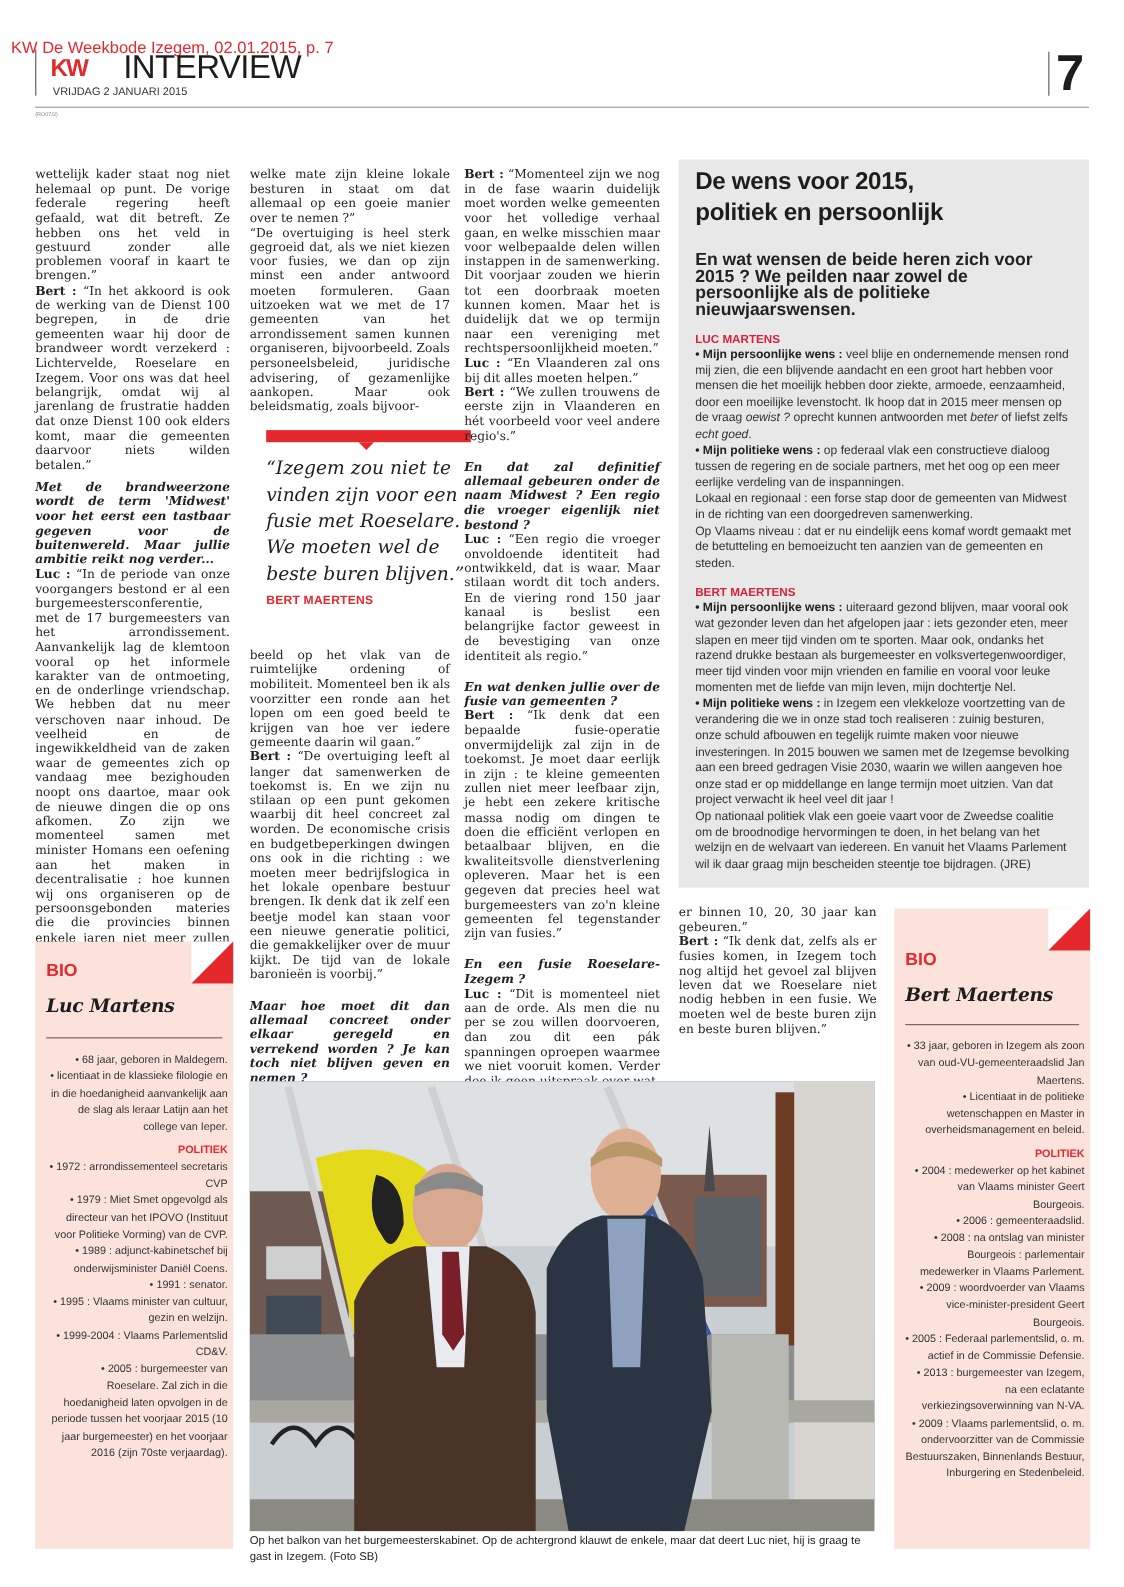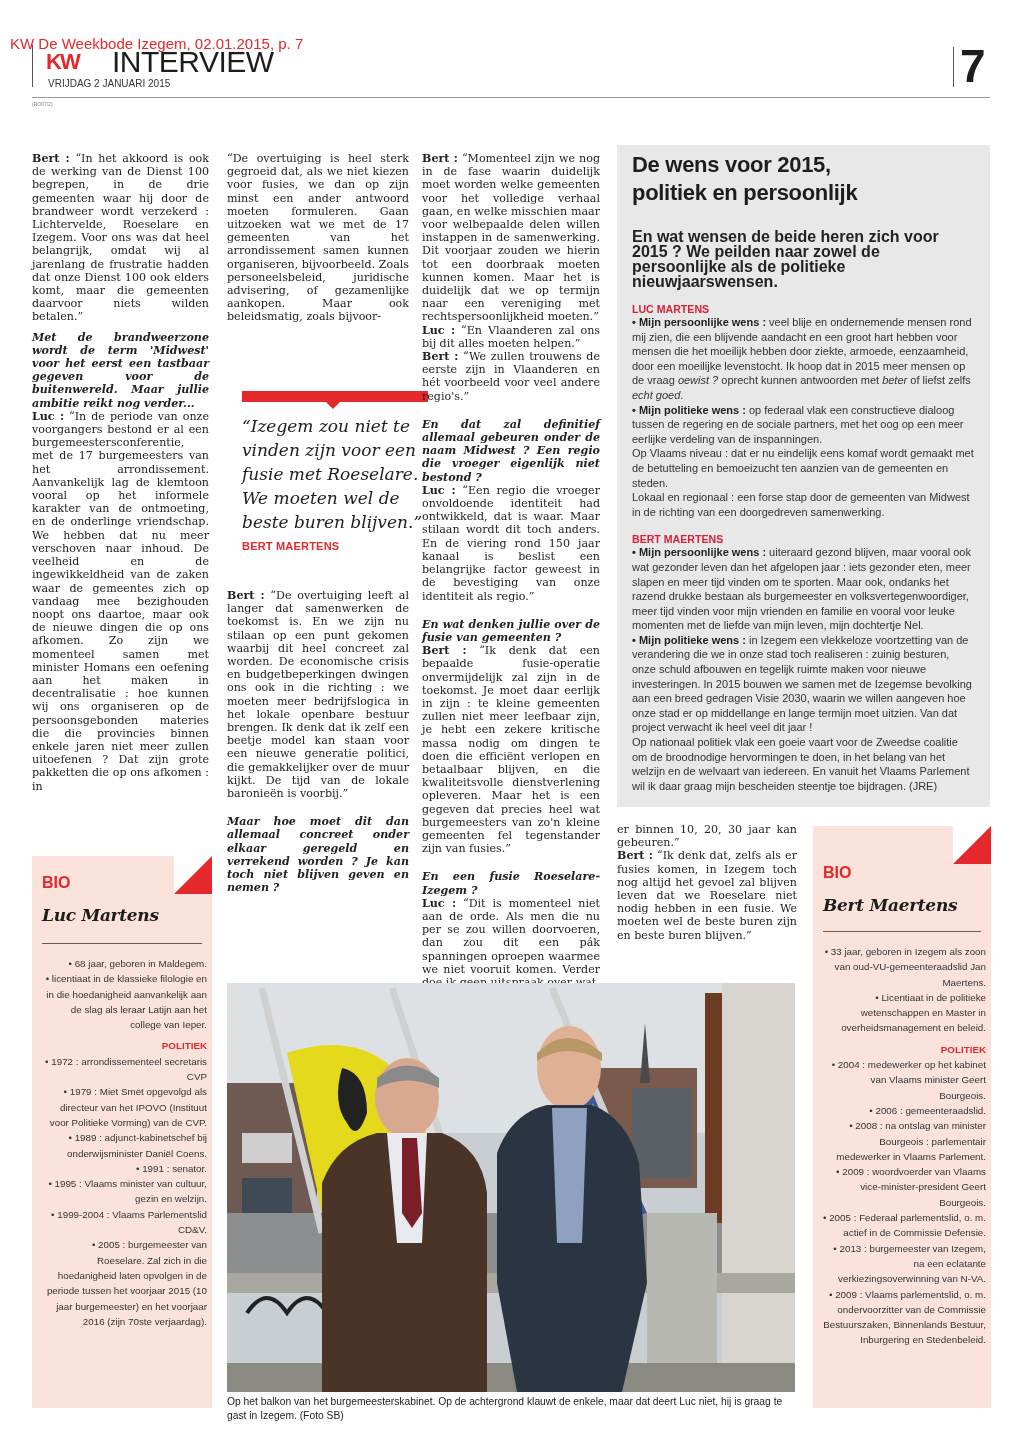--- a/index.html
+++ b/index.html
@@ -59,38 +59,41 @@
   <div class="mh-logo">KW</div>
   <div class="mh-title">INTERVIEW</div>
   <div class="mh-date">VRIJDAG 2 JANUARI 2015</div>
   <div class="mh-pnum-bar"></div>
   <div class="mh-pnum">7</div>
 </div>
 <div class="mh-rule"></div>
 <div class="mh-code">(RO07/2)</div>
 
 <div class="col" style="left:32px; top:152px; width:177px;">
+  <p>wettelijk kader staat nog niet helemaal op punt. De vorige federale regering heeft gefaald, wat dit betreft. Ze hebben ons het veld in gestuurd zonder alle problemen vooraf in kaart te brengen.”</p>
   <p><b class="spk">Bert :</b><span> “In het akkoord is ook de werking van de Dienst 100 begrepen, in de drie gemeenten waar hij door de brandweer wordt verzekerd : Lichtervelde, Roeselare en Izegem. Voor ons was dat heel belangrijk, omdat wij al jarenlang de frustratie hadden dat onze Dienst 100 ook elders komt, maar die gemeenten daarvoor niets wilden betalen.”</span></p>
   <span class="q">Met de brandweerzone wordt de term 'Midwest' voor het eerst een tastbaar gegeven voor de buitenwereld. Maar jullie ambitie reikt nog verder...</span>
   <p><b class="spk">Luc :</b><span> “In de periode van onze voorgangers bestond er al een burgemeestersconferentie, met de 17 burgemeesters van het arrondissement. Aanvankelijk lag de klemtoon vooral op het informele karakter van de ontmoeting, en de onderlinge vriendschap. We hebben dat nu meer verschoven naar inhoud. De veelheid en de ingewikkeldheid van de zaken waar de gemeentes zich op vandaag mee bezighouden noopt ons daartoe, maar ook de nieuwe dingen die op ons afkomen. Zo zijn we momenteel samen met minister Homans een oefening aan het maken in decentralisatie : hoe kunnen wij ons organiseren op de persoonsgebonden materies die die provincies binnen enkele jaren niet meer zullen uitoefenen ? Dat zijn grote pakketten die op ons afkomen : in</span></p>
 </div>
 
 <div class="col" style="left:227px; top:152px; width:182px;">
+  <p>welke mate zijn kleine lokale besturen in staat om dat allemaal op een goeie manier over te nemen ?”</p>
   <p>“De overtuiging is heel sterk gegroeid dat, als we niet kiezen voor fusies, we dan op zijn minst een ander antwoord moeten formuleren. Gaan uitzoeken wat we met de 17 gemeenten van het arrondissement samen kunnen organiseren, bijvoorbeeld. Zoals personeelsbeleid, juridische advisering, of gezamenlijke aankopen. Maar ook beleidsmatig, zoals bijvoor-</p>
 </div>
 
 <div class="pull">
   <div class="pull-bar">
       <div class="pull-tri"></div>
     </div>
   <div class="pull-text">“Izegem zou niet te vinden zijn voor een fusie met Roeselare. We moeten wel de beste buren blijven.”</div>
   <div class="pull-auth">BERT MAERTENS</div>
 </div>
 
 <div class="col" style="left:227px; top:589px; width:182px;">
+  <p>beeld op het vlak van de ruimtelijke ordening of mobiliteit. Momenteel ben ik als voorzitter een ronde aan het lopen om een goed beeld te krijgen van hoe ver iedere gemeente daarin wil gaan.”</p>
   <p><b class="spk">Bert :</b><span> “De overtuiging leeft al langer dat samenwerken de toekomst is. En we zijn nu stilaan op een punt gekomen waarbij dit heel concreet zal worden. De economische crisis en budgetbeperkingen dwingen ons ook in die richting : we moeten meer bedrijfslogica in het lokale openbare bestuur brengen. Ik denk dat ik zelf een beetje model kan staan voor een nieuwe generatie politici, die gemakkelijker over de muur kijkt. De tijd van de lokale baronieën is voorbij.”</span></p>
   <div class="gap"></div>
   <span class="q">Maar hoe moet dit dan allemaal concreet onder elkaar geregeld en verrekend worden ? Je kan toch niet blijven geven en nemen ?</span>
 </div>
 
 <div class="col" style="left:422px; top:152px; width:178px;">
   <p><b class="spk">Bert :</b><span> “Momenteel zijn we nog in de fase waarin duidelijk moet worden welke gemeenten voor het volledige verhaal gaan, en welke misschien maar voor welbepaalde delen willen instappen in de samenwerking. Dit voorjaar zouden we hierin tot een doorbraak moeten kunnen komen. Maar het is duidelijk dat we op termijn naar een vereniging met rechtspersoonlijkheid moeten.”</span></p>
   <p><b class="spk">Luc :</b><span> “En Vlaanderen zal ons bij dit alles moeten helpen.”</span></p>
   <p><b class="spk">Bert :</b><span> “We zullen trouwens de eerste zijn in Vlaanderen en hét voorbeeld voor veel andere regio's.”</span></p>
   <div class="gap"></div>
@@ -110,22 +113,22 @@
 </div>
 
 <div class="wish">
   <div class="wish-inner">
     <h2><span>De wens voor 2015,</span><br><span>politiek en persoonlijk</span></h2>
     <div class="lead">En wat wensen de beide heren zich voor 2015 ? We peilden naar zowel de persoonlijke als de politieke nieuwjaarswensen.</div>
 
     <div class="who">LUC MARTENS</div>
     <div class="txt"><b>• Mijn persoonlijke wens :</b><span> veel blije en ondernemende mensen rond mij zien, die een blijvende aandacht en een groot hart hebben voor mensen die het moeilijk hebben door ziekte, armoede, eenzaamheid, door een moeilijke levenstocht. Ik hoop dat in 2015 meer mensen op de vraag </span><i>oewist ?</i><span> oprecht kunnen antwoorden met </span><i>beter</i><span> of liefst zelfs </span><i>echt goed</i><span>.</span></div>
     <div class="txt"><b>• Mijn politieke wens :</b><span> op federaal vlak een constructieve dialoog tussen de regering en de sociale partners, met het oog op een meer eerlijke verdeling van de inspanningen.</span></div>
+    <div class="txt">Lokaal en regionaal : een forse stap door de gemeenten van Midwest in de richting van een doorgedreven samenwerking.</div>
     <div class="txt">Op Vlaams niveau : dat er nu eindelijk eens komaf wordt gemaakt met de betutteling en bemoeizucht ten aanzien van de gemeenten en steden.</div>
-    <div class="txt">Lokaal en regionaal : een forse stap door de gemeenten van Midwest in de richting van een doorgedreven samenwerking.</div>
 
     <div class="who">BERT MAERTENS</div>
     <div class="txt"><b>• Mijn persoonlijke wens :</b><span> uiteraard gezond blijven, maar vooral ook wat gezonder leven dan het afgelopen jaar : iets gezonder eten, meer slapen en meer tijd vinden om te sporten. Maar ook, ondanks het razend drukke bestaan als burgemeester en volksvertegenwoordiger, meer tijd vinden voor mijn vrienden en familie en vooral voor leuke momenten met de liefde van mijn leven, mijn dochtertje Nel.</span></div>
     <div class="txt"><b>• Mijn politieke wens :</b><span> in Izegem een vlekkeloze voortzetting van de verandering die we in onze stad toch realiseren : zuinig besturen, onze schuld afbouwen en tegelijk ruimte maken voor nieuwe investeringen. In 2015 bouwen we samen met de Izegemse bevolking aan een breed gedragen Visie 2030, waarin we willen aangeven hoe onze stad er op middellange en lange termijn moet uitzien. Van dat project verwacht ik heel veel dit jaar !</span></div>
     <div class="txt">Op nationaal politiek vlak een goeie vaart voor de Zweedse coalitie om de broodnodige hervormingen te doen, in het belang van het welzijn en de welvaart van iedereen. En vanuit het Vlaams Parlement wil ik daar graag mijn bescheiden steentje toe bijdragen. (JRE)</div>
   </div>
 </div>
 
 <div class="bio" style="left:32px; top:856px; width:180px; height:552px;">
   <div class="bio-corner-wrap">

